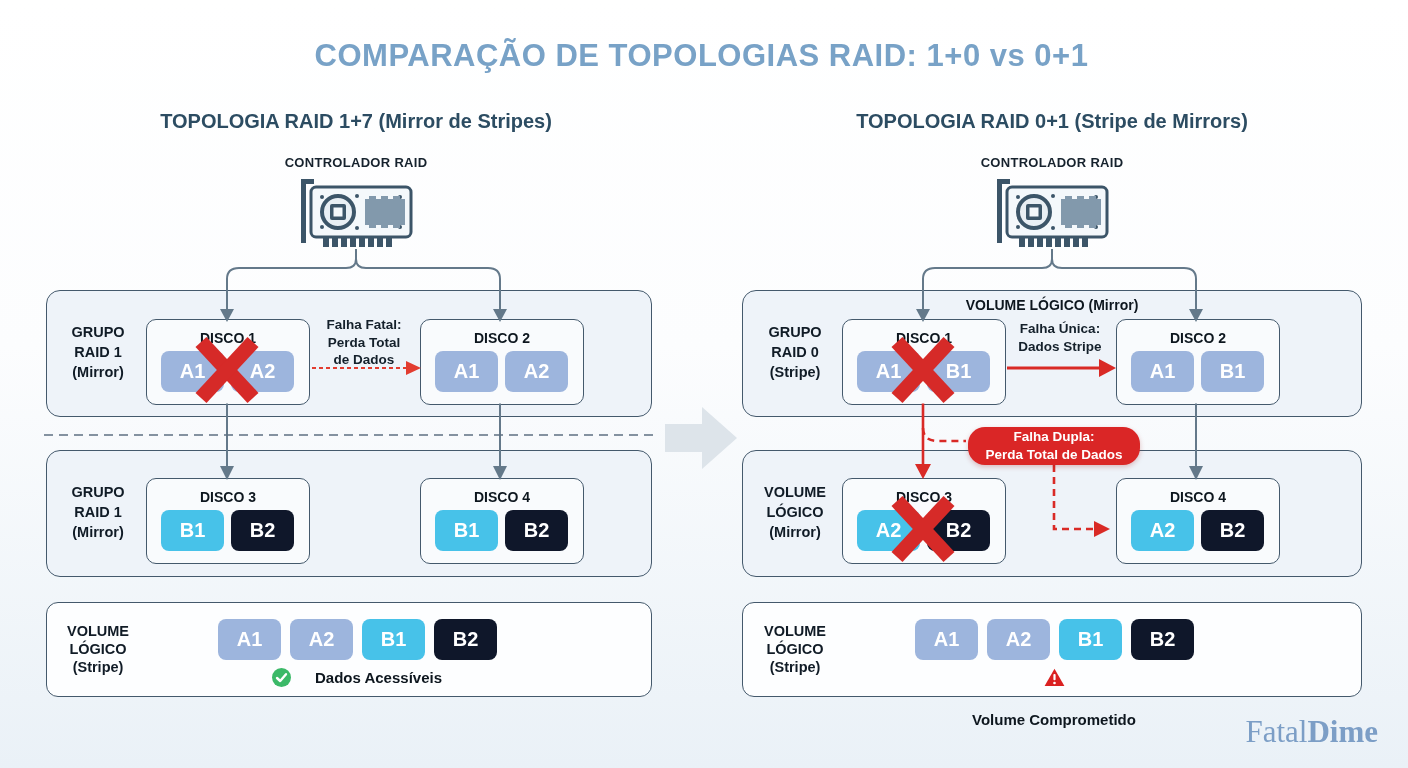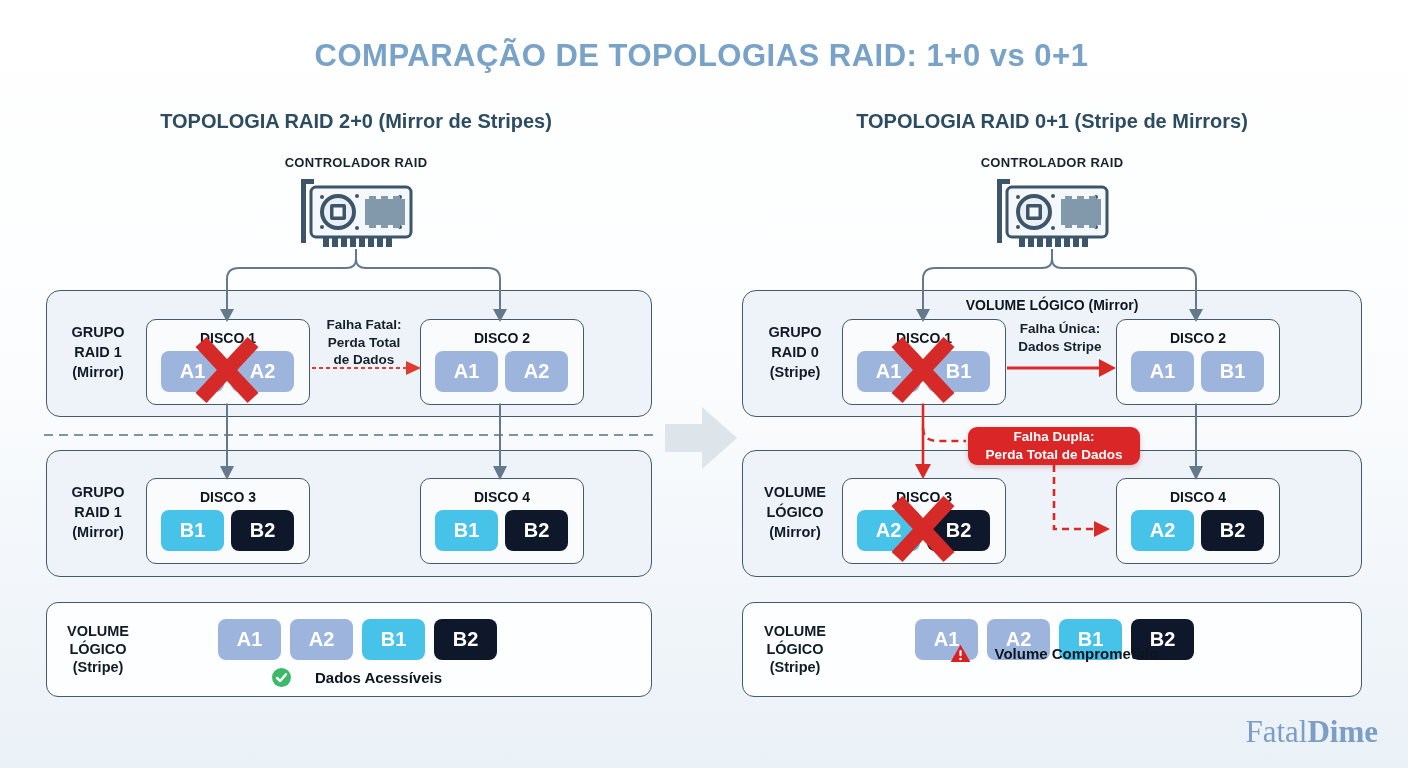--- a/index.html
+++ b/index.html
@@ -99,21 +99,21 @@
     <polygon points="915,464 931,464 923,479" fill="#d92a26"></polygon>
     <path d="M923 428 Q923 441 938 441 L966 441" stroke="#d92a26" stroke-width="2.6" stroke-dasharray="7 5" fill="none"></path>
     <path d="M1054 465 L1054 529 L1094 529" stroke="#d92a26" stroke-width="2.6" stroke-dasharray="7 5" fill="none"></path>
     <polygon points="1094,521 1094,537 1110,529" fill="#d92a26"></polygon>
 
     <path d="M1007 368 L1099 368" stroke="#d92a26" stroke-width="3" fill="none"></path>
     <polygon points="1099,359 1099,377 1116,368" fill="#d92a26"></polygon>
   </svg>
 
   <div class="abs title">COMPARAÇÃO DE TOPOLOGIAS RAID: 1+0 vs 0+1</div>
-  <div class="abs subtitle" style="left:56px;">TOPOLOGIA RAID 2+0 (Mirror de Stripes)</div>
+  <div class="abs subtitle" style="left:56px;">TOPOLOGIA RAID 1+7 (Mirror de Stripes)</div>
   <div class="abs subtitle" style="left:752px;">TOPOLOGIA RAID 0+1 (Stripe de Mirrors)</div>
 
   <div class="abs ctrl-label" style="left:256px;">CONTROLADOR RAID</div>
   <div class="abs ctrl-label" style="left:952px;">CONTROLADOR RAID</div>
 
   <svg class="abs" style="left:297px;top:177px;" width="118" height="74" viewBox="0 0 118 74">
     <rect x="4" y="2" width="5" height="64" fill="#3c5568"></rect>
     <rect x="4" y="2" width="13" height="5" fill="#3c5568"></rect>
     <rect x="14" y="10" width="100" height="50" rx="5" fill="#f4f8fb" stroke="#3c5568" stroke-width="3"></rect>
     <circle cx="25" cy="20" r="2" fill="#3c5568"></circle>
@@ -265,21 +265,21 @@
     <div>Falha Única:</div>
     <div>Dados Stripe</div>
   </div>
 
   <div class="abs disk-box" style="left:1116px;top:319px;width:162px;height:84px;">
     <div class="disk-title">DISCO 2</div>
     <div class="blk c-a" style="left:14px;">A1</div>
     <div class="blk c-a" style="left:84px;">B1</div>
   </div>
 
-  <div class="abs badge" style="left:968px;top:427px;width:172px;height:38px;">
+  <div class="abs badge" style="left:968px;top:427px;width:172px;height:38px;border-radius:17px;">
     <div>Falha Dupla:</div>
     <div>Perda Total de Dados</div>
   </div>
 
   <div class="abs group-box" style="left:742px;top:450px;width:618px;height:125px;"></div>
   <div class="abs side-label" style="left:747px;top:482px;">
     <div>VOLUME</div>
     <div>LÓGICO</div>
     <div>(Mirror)</div>
   </div>
@@ -304,21 +304,21 @@
   <div class="abs side-label" style="left:747px;top:622px;line-height:18px;">
     <div>VOLUME</div>
     <div>LÓGICO</div>
     <div>(Stripe)</div>
   </div>
   <div class="abs blk c-a" style="left:915px;top:619px;">A1</div>
   <div class="abs blk c-a" style="left:987px;top:619px;">A2</div>
   <div class="abs blk c-cyan" style="left:1059px;top:619px;">B1</div>
   <div class="abs blk c-blue" style="left:1131px;top:619px;">B2</div>
 
-  <div class="abs status-row" style="left:934px;top:644px;width:240px;">
+  <div class="abs status-row" style="left:934px;top:668px;width:240px;flex-direction:column;">
     <svg width="21" height="19" viewBox="0 0 21 19">
       <path d="M10.5 0.8 L20.4 18 L0.6 18 Z" fill="#da2121"></path>
       <rect x="9.4" y="6" width="2.2" height="6.2" rx="1" fill="#ffffff"></rect>
       <circle cx="10.5" cy="15" r="1.3" fill="#ffffff"></circle>
     </svg>
     <span class="status-text">Volume Comprometido</span>
   </div>
 
   <div class="abs logo"><span>Fatal</span><b>Dime</b></div>
 

